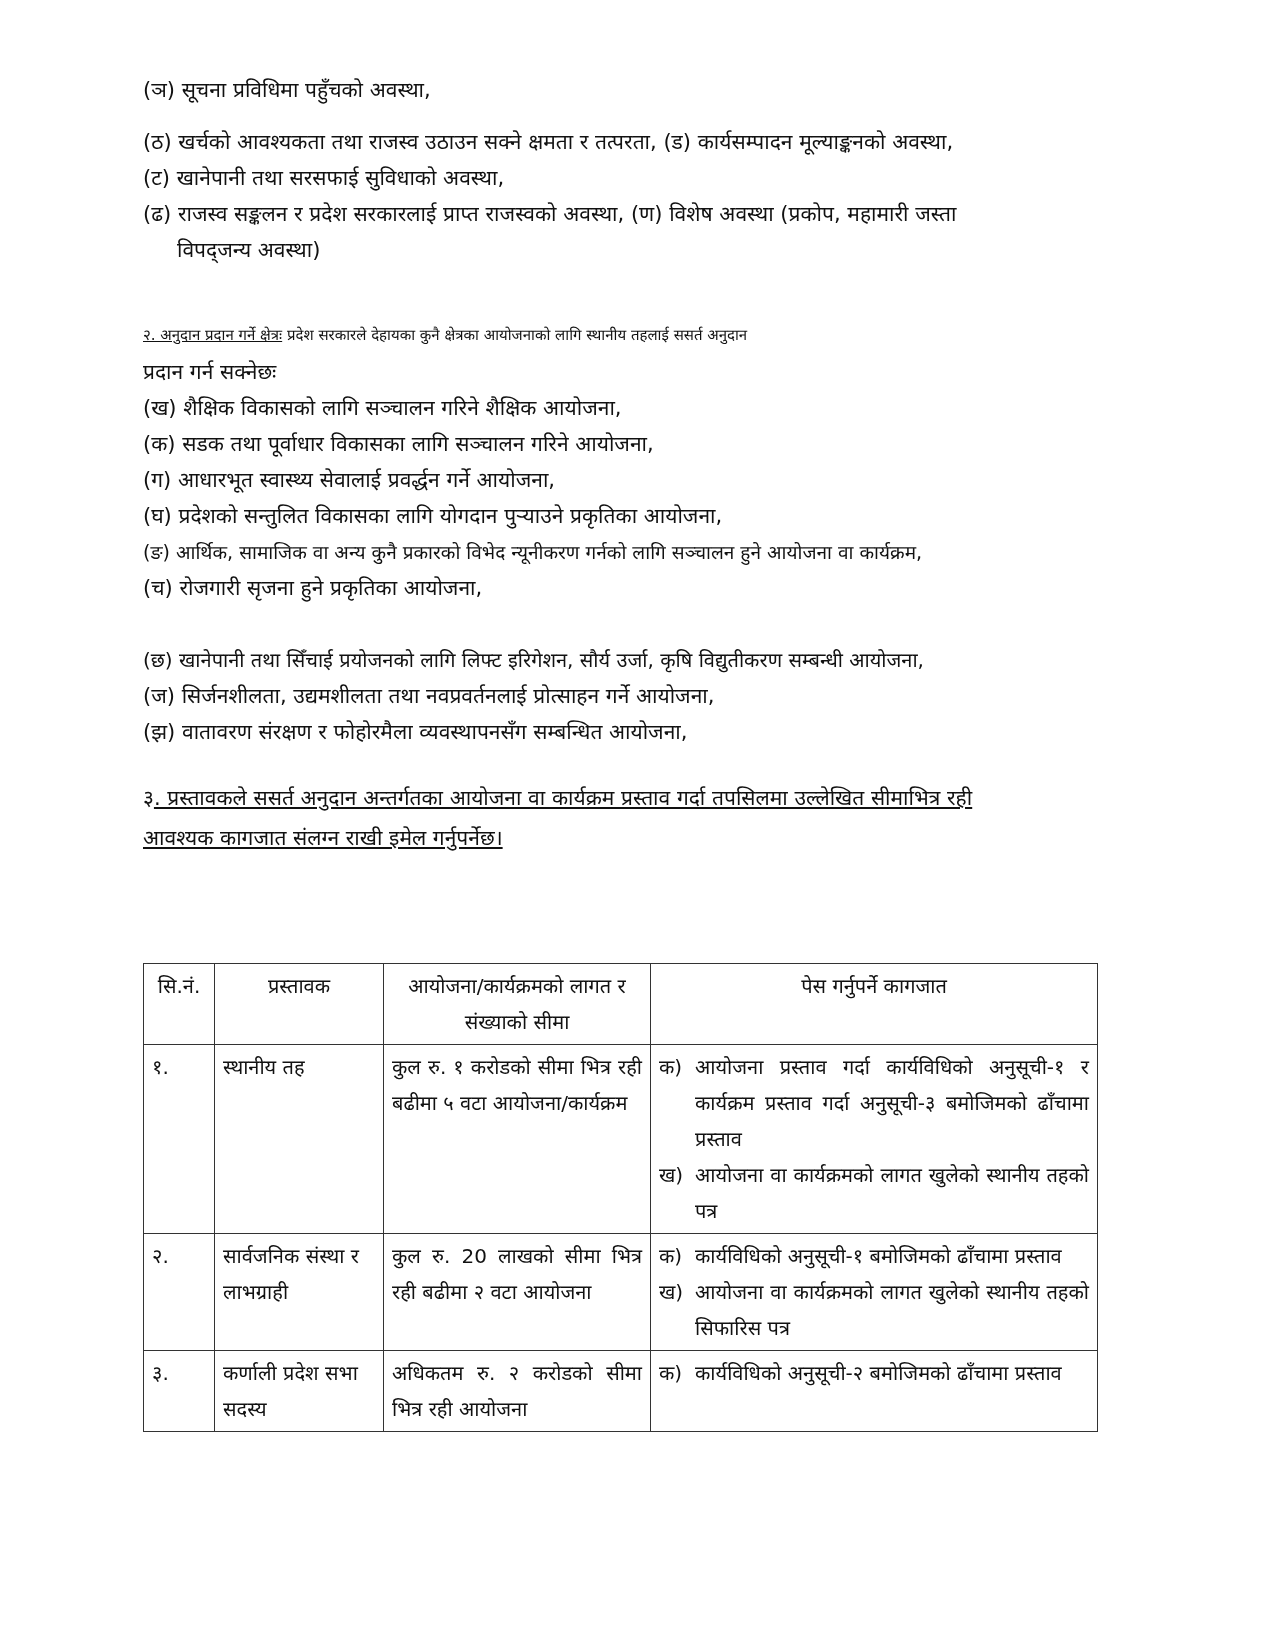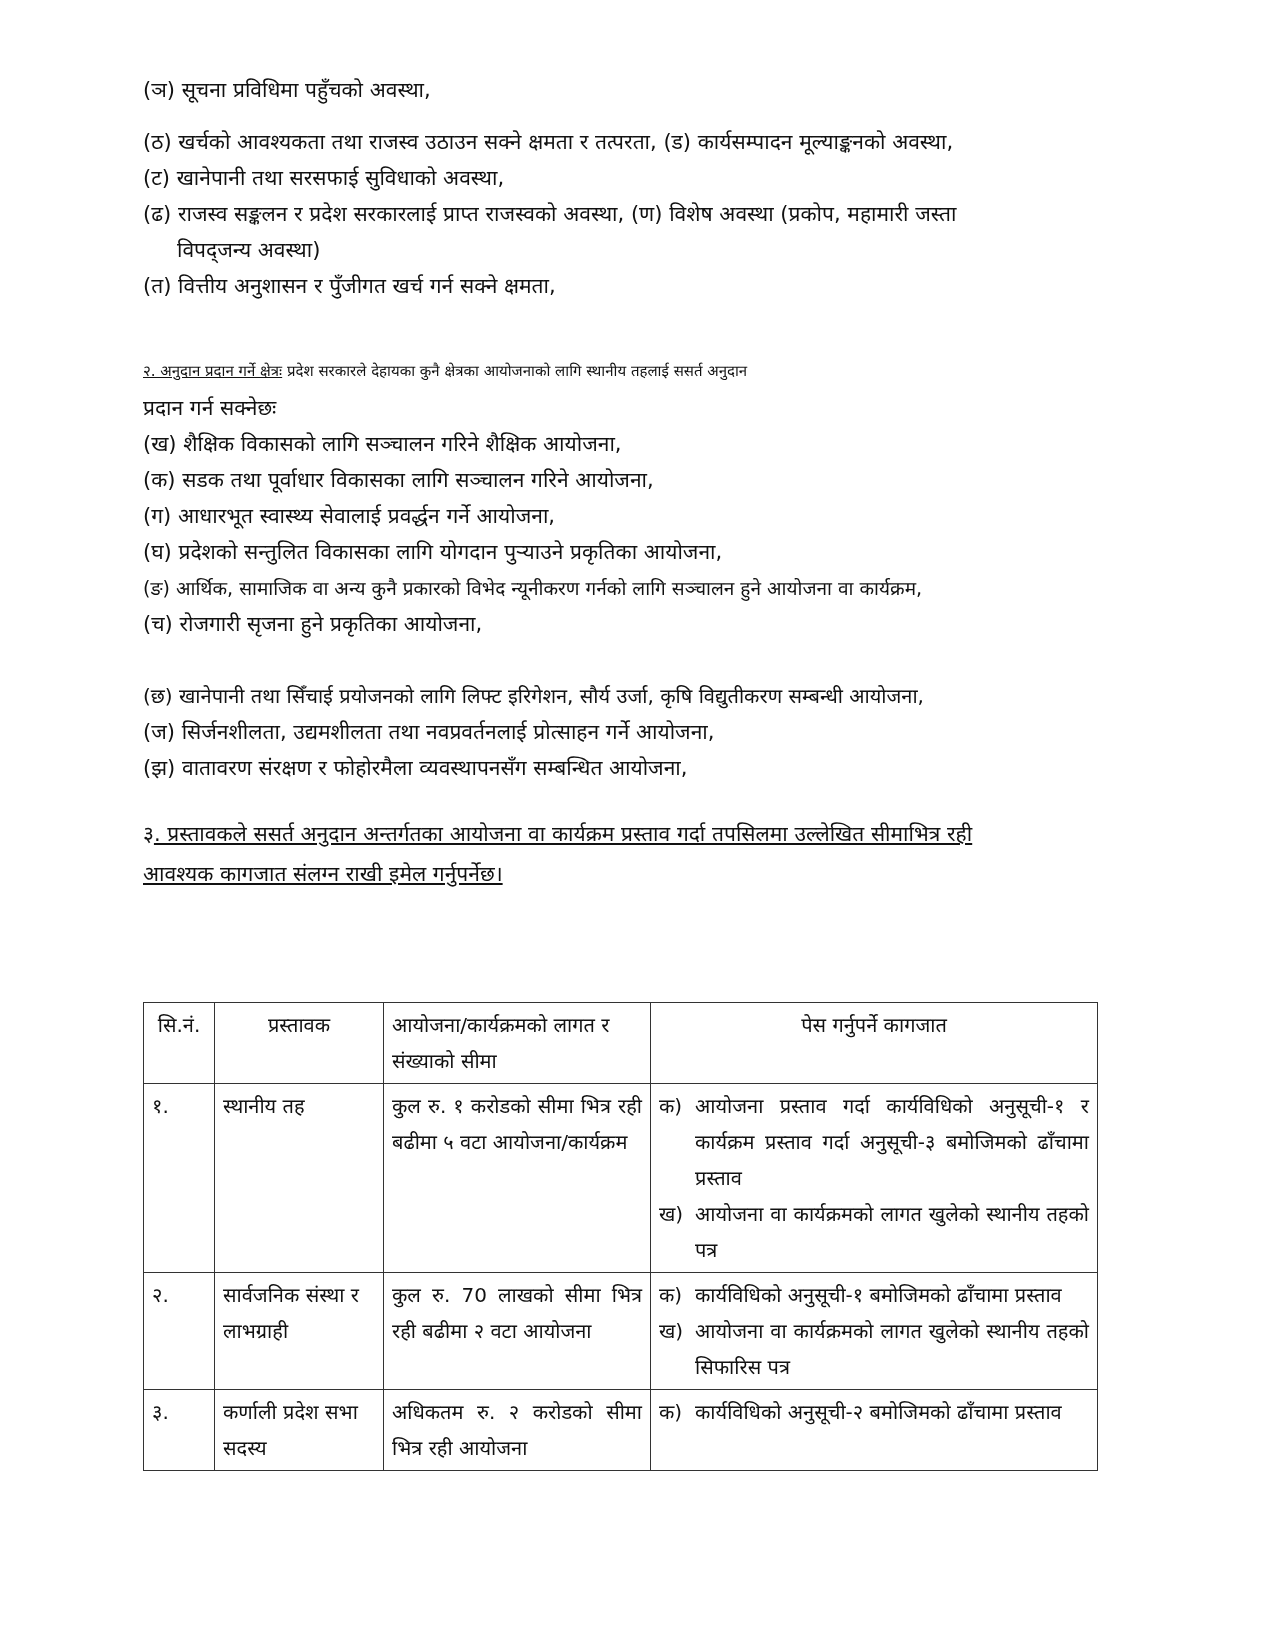--- a/index.html
+++ b/index.html
@@ -11,21 +11,21 @@
   .line { font-size: 21px; line-height: 36px; white-space: nowrap; }
   .indent { padding-left: 34px; }
   .gap-sm { height: 16px; }
   .gap-lg { height: 48px; }
   .u { text-decoration: underline; }
   .sec-heading { font-size: 15px; line-height: 38px; }
   .sec3 { font-size: 21px; line-height: 40px; }
   table.grant {
     position: absolute; left: 143px; top: 963px;
     border-collapse: collapse; width: 955px;
-    font-size: 20px; line-height: 36px; margin-top: 39px;
+    font-size: 20px; line-height: 36px;
   }
   table.grant td, table.grant th {
     border: 1.5px solid #333; vertical-align: top; padding: 4px 8px;
     font-weight: normal;
   }
   table.grant th { text-align: center; }
   .c1 { width: 54px; }
   .c2 { width: 152px; }
   .c3 { width: 250px; text-align: justify; }
   .c4 { text-align: justify; }
@@ -50,24 +50,20 @@
     </div>
     <div class="line">
       <span>(ट)</span>
       <span>खानेपानी तथा सरसफाई सुविधाको अवस्था,</span>
     </div>
     <div class="line">
       <span>(ढ)</span>
       <span>राजस्व सङ्कलन र प्रदेश सरकारलाई प्राप्त राजस्वको अवस्था, (ण) विशेष अवस्था (प्रकोप, महामारी जस्ता</span>
     </div>
     <div class="line indent">विपद्जन्य अवस्था)</div>
-    <div class="line">
-      <span>(त)</span>
-      <span>वित्तीय अनुशासन र पुँजीगत खर्च गर्न सक्ने क्षमता,</span>
-    </div>
   </div>
 
   <div class="gap-lg"></div>
 
   <div>
     <div class="sec-heading">
       <span class="u">२. अनुदान प्रदान गर्ने क्षेत्रः</span>
       <span>प्रदेश सरकारले देहायका कुनै क्षेत्रका आयोजनाको लागि स्थानीय तहलाई ससर्त अनुदान</span>
     </div>
     <div class="line">प्रदान गर्न सक्नेछः</div>
@@ -117,21 +113,21 @@
     </div>
     <div class="sec3 u">आवश्यक कागजात संलग्न राखी इमेल गर्नुपर्नेछ।</div>
   </div>
 </div>
 
 <table class="grant">
   <thead>
     <tr>
       <th class="c1">सि.नं.</th>
       <th class="c2">प्रस्तावक</th>
-      <th class="c3" style="text-align:left;">आयोजना/कार्यक्रमको लागत र संख्याको सीमा</th>
+      <th class="c3" style="text-align:center;">आयोजना/कार्यक्रमको लागत र संख्याको सीमा</th>
       <th>पेस गर्नुपर्ने कागजात</th>
     </tr>
   </thead>
   <tbody>
     <tr>
       <td class="c1">१.</td>
       <td class="c2">स्थानीय तह</td>
       <td class="c3">कुल रु. १ करोडको सीमा भित्र रही बढीमा ५ वटा आयोजना/कार्यक्रम</td>
       <td class="c4">
         <div class="doc-item">
@@ -140,21 +136,21 @@
         </div>
         <div class="doc-item">
           <span class="doc-mark">ख)</span>
           <span class="doc-text">आयोजना वा कार्यक्रमको लागत खुलेको स्थानीय तहको पत्र</span>
         </div>
       </td>
     </tr>
     <tr>
       <td class="c1">२.</td>
       <td class="c2">सार्वजनिक संस्था र लाभग्राही</td>
-      <td class="c3">कुल रु. 70 लाखको सीमा भित्र रही बढीमा २ वटा आयोजना</td>
+      <td class="c3">कुल रु. 20 लाखको सीमा भित्र रही बढीमा २ वटा आयोजना</td>
       <td class="c4">
         <div class="doc-item">
           <span class="doc-mark">क)</span>
           <span class="doc-text">कार्यविधिको अनुसूची-१ बमोजिमको ढाँचामा प्रस्ताव</span>
         </div>
         <div class="doc-item">
           <span class="doc-mark">ख)</span>
           <span class="doc-text">आयोजना वा कार्यक्रमको लागत खुलेको स्थानीय तहको सिफारिस पत्र</span>
         </div>
       </td>

